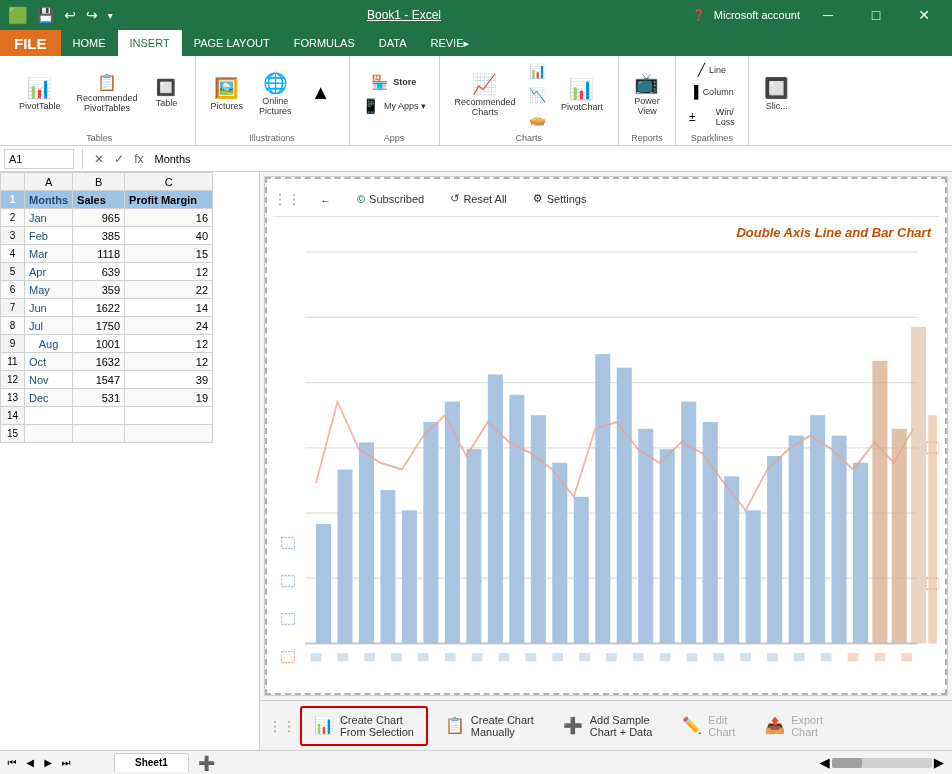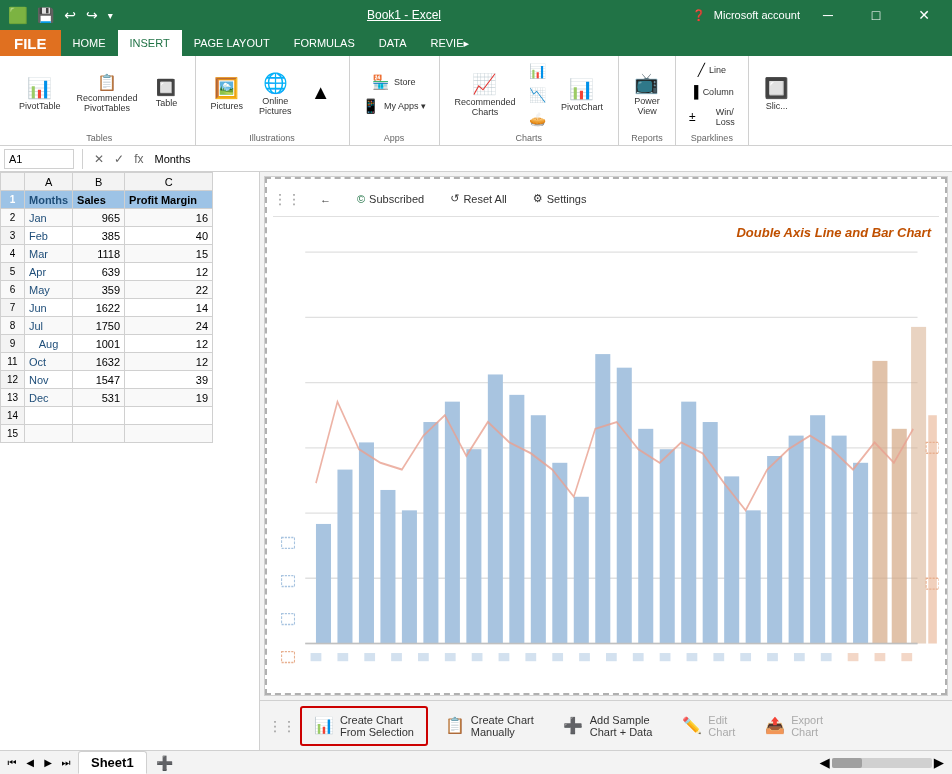--- a/index.html
+++ b/index.html
@@ -68,21 +68,21 @@
     .chart-tb-btn { display: flex; align-items: center; gap: 4px; font-size: 11px; cursor: pointer; color: #333; padding: 2px 6px; border: 1px solid transparent; border-radius: 2px; }
     .chart-title { position: absolute; top: 48px; right: 16px; font-style: italic; font-weight: bold; color: #c05000; font-size: 13px; }
     #chart-svg-area { flex: 1; position: relative; }
 
     
     #chart-bottom { height: 50px; background: #f3f3f3; border-top: 1px solid #d0d0d0; display: flex; align-items: center; padding: 0 8px; gap: 4px; }
     .bottom-btn { display: flex; align-items: center; gap: 6px; padding: 6px 12px; font-size: 11px; cursor: pointer; border: 1px solid transparent; border-radius: 3px; color: #333; }
     .bottom-btn.outlined { border: 2px solid #cc0000; }
     .bottom-btn .btn-icon { font-size: 16px; }
     .bottom-btn.disabled { color: #aaa; cursor: default; }
-    .sheet-tab { padding: 3px 12px; background: white; border: 1px solid #d0d0d0; border-bottom: none; font-size: 13px; cursor: pointer; margin-right: 2px; border-radius: 3px 3px 0 0; }
+    .sheet-tab { padding: 3px 20px; background: white; border: 1px solid #d0d0d0; border-bottom: none; font-size: 10px; cursor: pointer; margin-right: 2px; border-radius: 3px 3px 0 0; margin-left: 36px; }
     .sheet-tab.active { background: white; border-bottom: 1px solid white; font-weight: bold; }
     .sheet-nav { display: flex; align-items: center; gap: 2px; padding: 0 4px; }
     .sheet-nav-btn { width: 16px; height: 16px; background: transparent; border: none; cursor: pointer; font-size: 10px; display: flex; align-items: center; justify-content: center; }
 
     
     .dashed-border { position: absolute; top: 0; left: 0; right: 0; bottom: 0; border: 2px dashed #b0b0b0; pointer-events: none; }
 
     .quick-access { display: flex; align-items: center; gap: 4px; }
     .qa-btn { background: transparent; border: none; cursor: pointer; color: white; font-size: 14px; padding: 2px 3px; }
 
@@ -159,21 +159,21 @@
         <span class="lbl"></span>
       </div>
     </div>
     <div class="toolbar-group-label">Illustrations</div>
   </div>
 
   <div class="toolbar-group">
     <div class="toolbar-items" style="flex-direction:column;gap:2px;padding-bottom:14px;">
       <div class="tb-btn-small" style="flex-direction:row;">
         <span class="icon" style="font-size:14px;">🏪</span>
-        <span class="lbl" style="margin-left:4px;">Store</span>
+        <span class="lbl" style="margin-left:4px;font-weight:bold;">Store</span>
       </div>
       <div class="tb-btn-small" style="flex-direction:row;">
         <span class="icon" style="font-size:14px;">📱</span>
         <span class="lbl" style="margin-left:4px;">My Apps ▾</span>
       </div>
     </div>
     <div class="toolbar-group-label">Apps</div>
   </div>
 
   <div class="toolbar-group">

